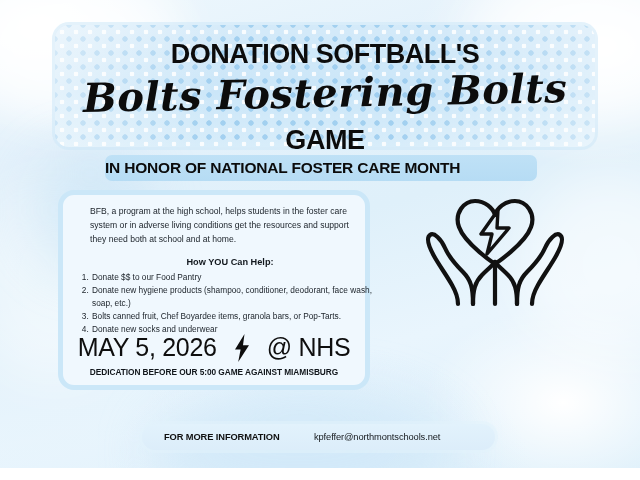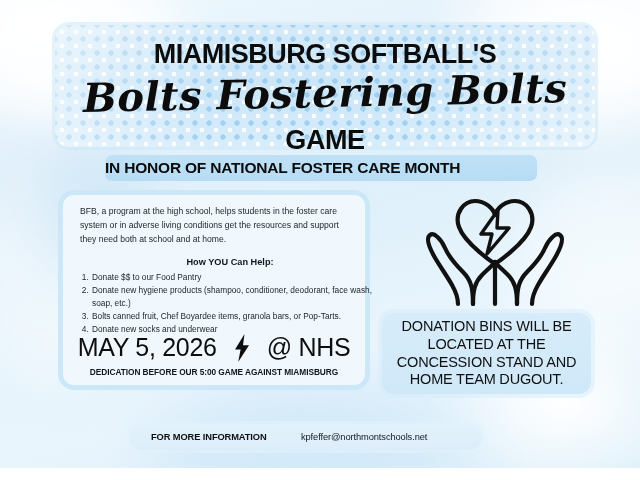--- a/index.html
+++ b/index.html
@@ -72,21 +72,21 @@
 
   
   #info-card{
     position:absolute;left:58px;top:190px;width:312px;height:200px;
     border-radius:16px;
     background:#f0f8fe;
     border:5px solid #cbe7f8;
     box-sizing:border-box;
   }
   #intro-paragraph{
-    position:absolute;left:17px;top:10px;width:276px;
+    position:absolute;left:27px;top:10px;width:276px;
     font-size:8.6px;line-height:1.62;color:#20272e;
   }
   #help-heading{
     position:absolute;left:0;right:0;top:62px;text-align:center;
     font-size:9.2px;font-weight:bold;color:#12181e;padding-left:32px;
   }
   #help-list{
     position:absolute;left:8px;top:76px;width:300px;
     margin:0;padding:0 0 0 20px;
     font-size:8.3px;line-height:1.52;color:#20272e;
@@ -116,21 +116,21 @@
     display:flex;align-items:center;justify-content:center;
     box-shadow:0 0 0 4px rgba(214,236,250,.5);
   }
   #donation-text{
     text-align:center;font-size:14.5px;line-height:1.22;color:#101010;
     letter-spacing:-0.2px;padding:0 6px;
   }
 
   
   #footer-bar{
-    position:absolute;left:129px;top:424px;width:353px;height:26px;
+    position:absolute;left:142px;top:424px;width:353px;height:26px;
     border-radius:13px;
     background:linear-gradient(180deg,#e2f2fc 0%,#dcedfa 100%);
     display:flex;align-items:center;
     box-shadow:0 0 0 3px rgba(226,242,252,.55);
   }
   #footer-label{
     position:absolute;left:22px;font-size:9.3px;font-weight:bold;color:#101010;letter-spacing:-0.1px;
   }
   #footer-email{
     position:absolute;left:172px;font-size:9.3px;color:#15191d;letter-spacing:-0.1px;
@@ -142,21 +142,21 @@
 <div id="poster">
 
   <div class="blotch" style="left:-40px;top:-30px;width:220px;height:150px;background:rgba(255,255,255,.75);"></div>
   <div class="blotch" style="left:470px;top:-40px;width:230px;height:160px;background:rgba(255,255,255,.7);"></div>
   <div class="blotch" style="left:-30px;top:180px;width:170px;height:200px;background:rgba(255,255,255,.45);"></div>
   <div class="blotch" style="left:520px;top:170px;width:180px;height:190px;background:rgba(255,255,255,.5);"></div>
   <div class="blotch" style="left:150px;top:390px;width:300px;height:120px;background:rgba(197,227,247,.45);"></div>
   <div class="blotch" style="left:30px;top:150px;width:120px;height:120px;background:rgba(176,214,241,.35);"></div>
 
   <div id="title-banner">
-    <div class="banner-text" id="line-top">MIAMISBURG SOFTBALL'S</div>
+    <div class="banner-text" id="line-top">DONATION SOFTBALL'S</div>
     <div class="banner-text" id="line-script">Bolts Fostering Bolts</div>
     <div class="banner-text" id="line-game">GAME</div>
   </div>
 
   <div id="subtitle-banner">
     <span id="subtitle-text">IN HONOR OF NATIONAL FOSTER CARE MONTH</span>
   </div>
 
   <div id="info-card">
     <div id="intro-paragraph">BFB, a program at the high school, helps students in the foster care system or in adverse living conditions get the resources and support they need both at school and at home.</div>
@@ -189,22 +189,19 @@
       <path d="M48 112 C48 96 46 88 38 80 C31 73 24 65 20 56 C16 47 9 40 5 43 C1 46 4 55 9 64 C14 73 22 84 27 93 C31 100 33 106 33 112"></path>
       <path d="M48 112 C48 98 50 90 57 83 C62 78 67 74 70 70"></path>
 
       <path d="M92 112 C92 96 94 88 102 80 C109 73 116 65 120 56 C124 47 131 40 135 43 C139 46 136 55 131 64 C126 73 118 84 113 93 C109 100 107 106 107 112"></path>
       <path d="M92 112 C92 98 90 90 83 83 C78 78 73 74 70 70"></path>
 
       <path d="M70 70 L70 112"></path>
     </g>
   </svg>
 
-  <div id="donation-box">
-    <span id="donation-text">DONATION BINS WILL BE LOCATED AT THE CONCESSION STAND AND HOME TEAM DUGOUT.</span>
-  </div>
 
   <div id="footer-bar">
     <span id="footer-label">FOR MORE INFORMATION</span>
     <span id="footer-email">kpfeffer@northmontschools.net</span>
   </div>
 
 </div>
 
 </body></html>

